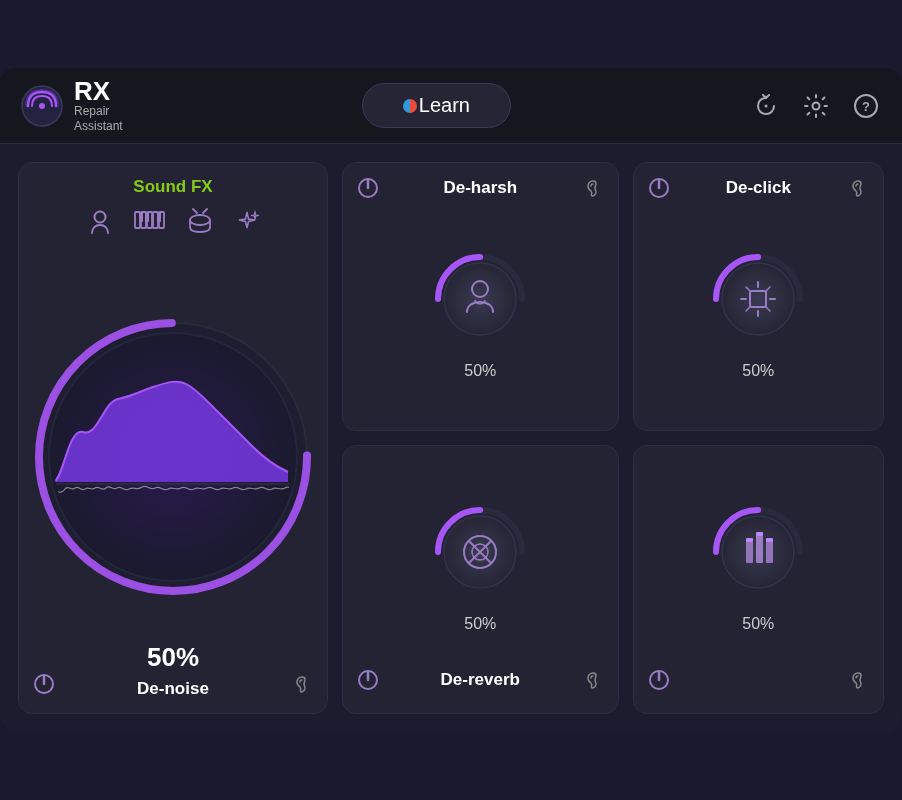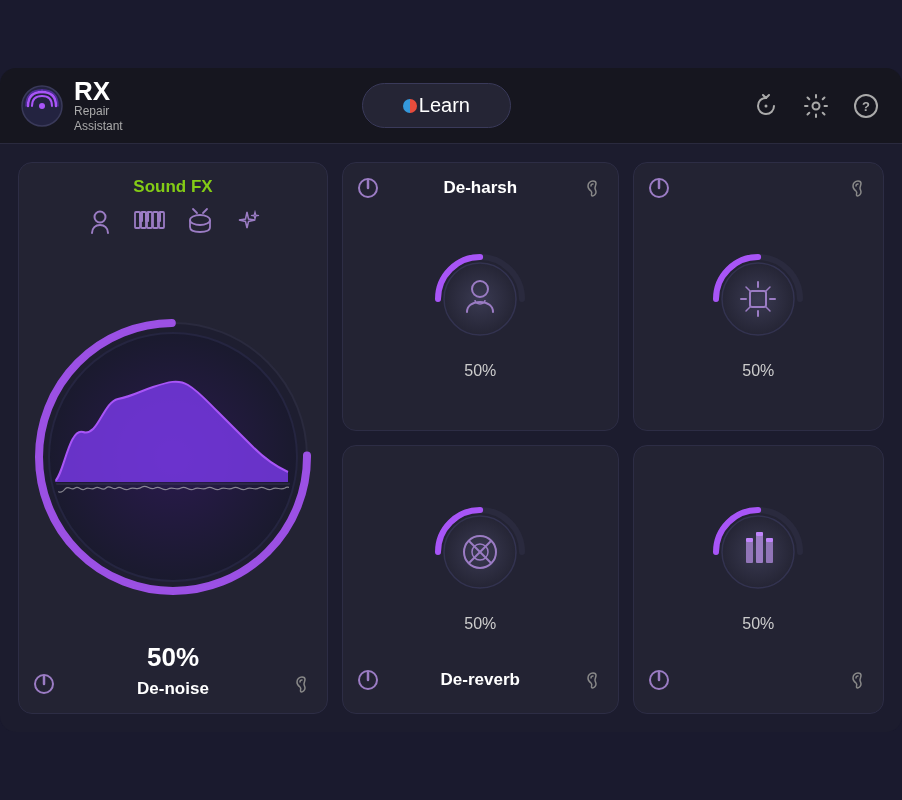--- a/index.html
+++ b/index.html
@@ -406,20 +406,21 @@
     </div>
 
     <div class="module-card">
       <div class="module-header">
         <div class="pwr">
           <svg width="22" height="22" viewBox="0 0 22 22" fill="none">
             <circle cx="11" cy="11" r="9" stroke="#9b7cc4" stroke-width="2"></circle>
             <line x1="11" y1="4" x2="11" y2="11" stroke="#9b7cc4" stroke-width="2.5" stroke-linecap="round"></line>
           </svg>
         </div>
+        <span class="module-title">De-click</span>
         <div class="ear-btn">
           <svg width="20" height="20" viewBox="0 0 20 20" fill="none">
             <path d="M10 3C7 3 5 5.5 5 8C5 10.5 6.5 12 8 13C9 14 9 15 8.5 16.5C8.3 17.2 8.8 18 9.5 18C11 18 13 16 13 14C13 12.5 12 11.5 12 10C12 8.5 13 7 13 5.5C13 4 11.5 3 10 3Z" stroke="#888" stroke-width="1.5" fill="none"></path>
             <path d="M8 8C8 6.5 9 6 10 6" stroke="#888" stroke-width="1.5" stroke-linecap="round"></path>
           </svg>
         </div>
       </div>
       <div class="knob-container">
         <div class="knob-wrap">
           <svg class="knob-bg" viewBox="0 0 110 110">

